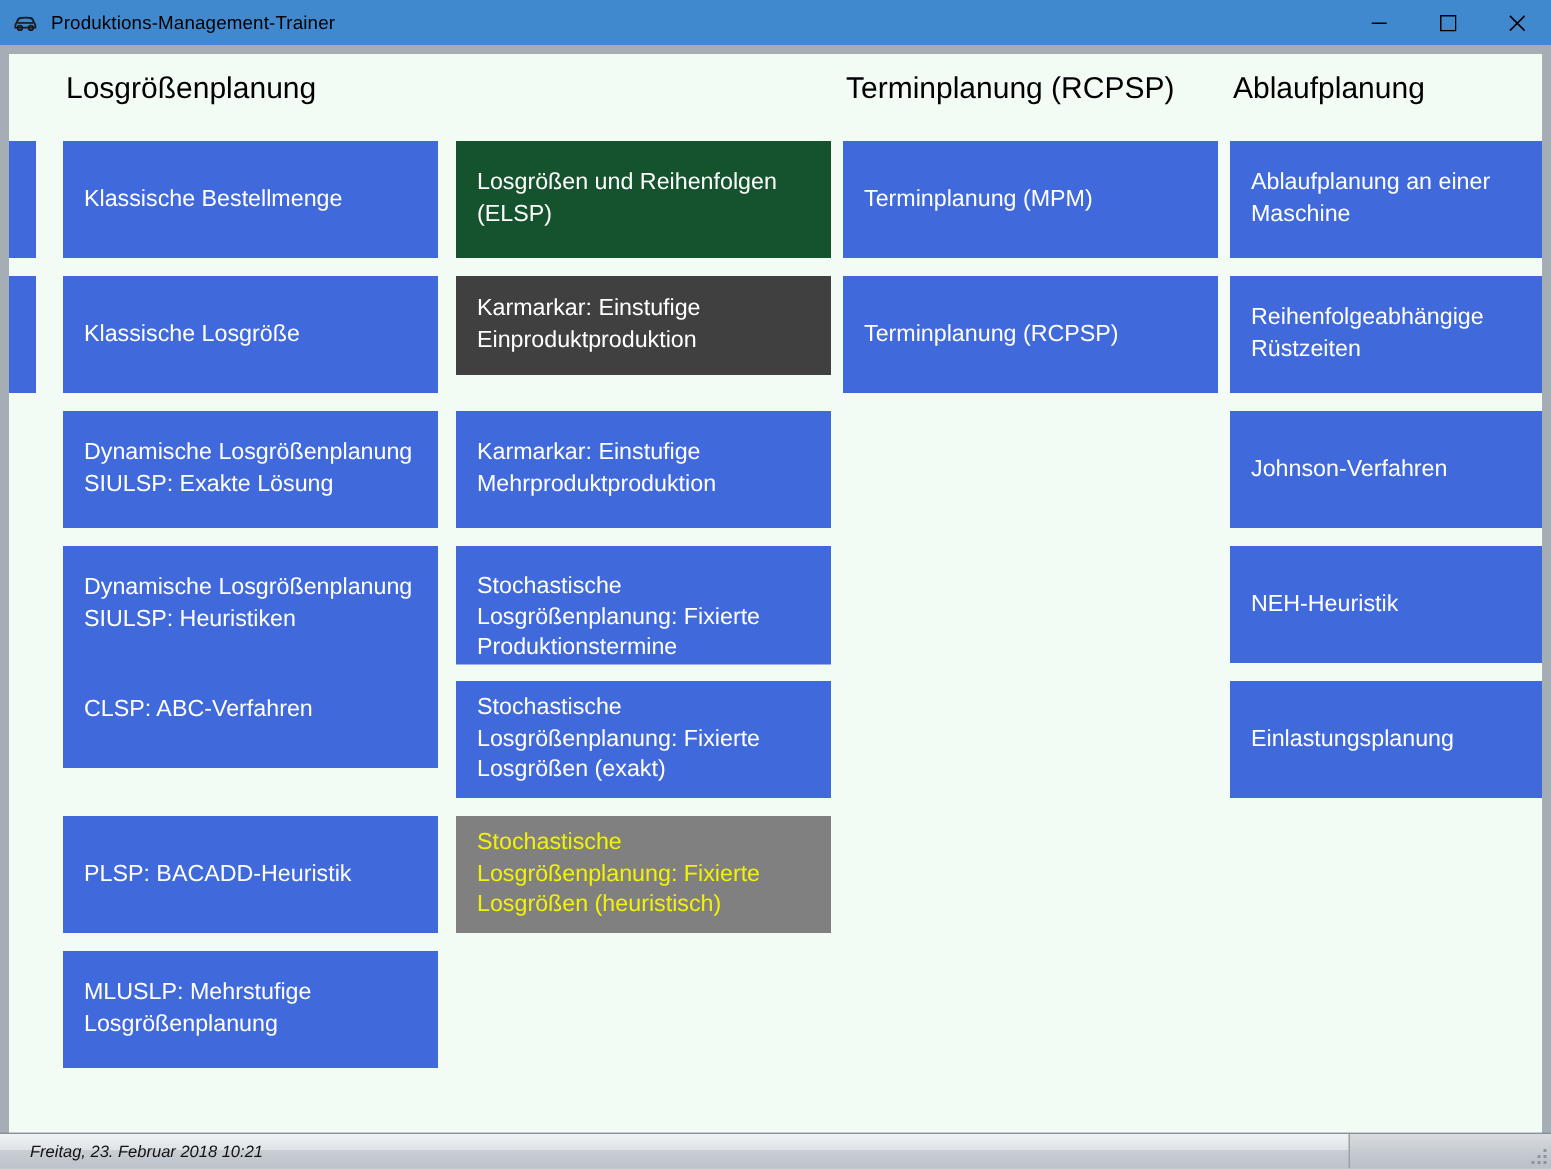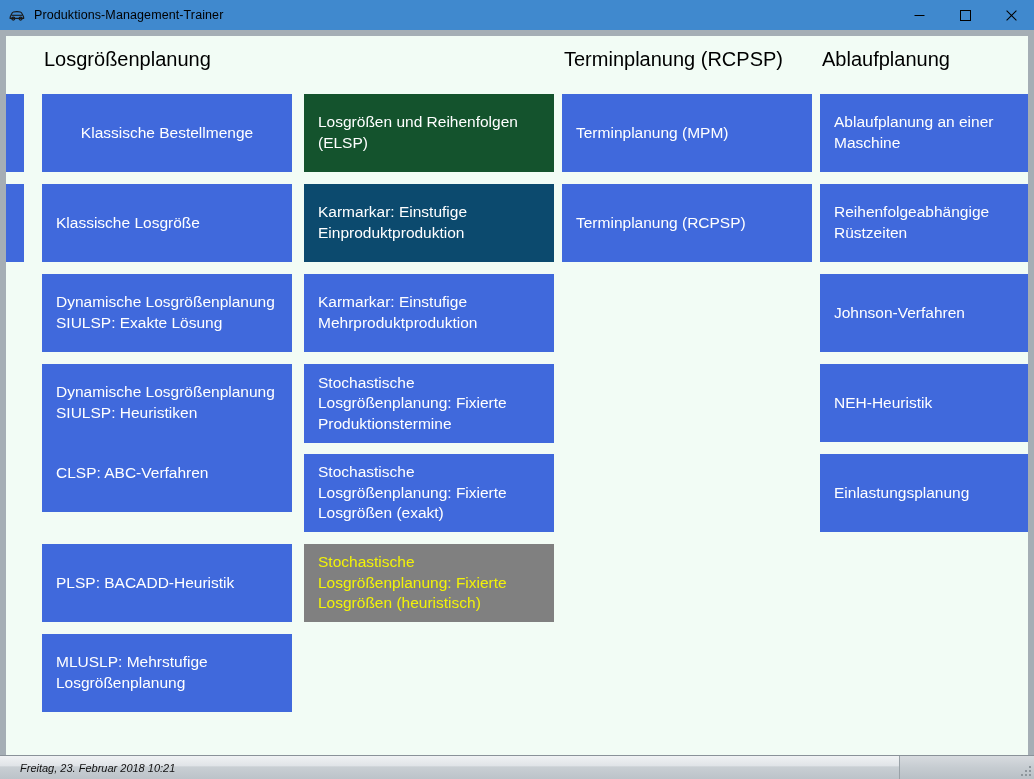--- a/index.html
+++ b/index.html
@@ -191,21 +191,21 @@
                 <span class="tile-label"></span>
               </div>
               <div class="tile" style="top: 102px; height: 78px; background: rgb(64, 105, 220); color: rgb(255, 255, 255);">
                 <span class="tile-label"></span>
               </div>
             </div>
           </div>
           <div class="col" style="left: 276px; width: 250px;">
             <div class="col-header">Losgrößenplanung</div>
             <div class="col-body">
-              <div class="tile" style="top: 12px; height: 78px; background: rgb(64, 105, 220); color: rgb(255, 255, 255); justify-content: center;">
+              <div class="tile" style="top: 12px; height: 78px; background: rgb(64, 105, 220); color: rgb(255, 255, 255);">
                 <span class="tile-label">Klassische Bestellmenge</span>
               </div>
               <div class="tile" style="top: 102px; height: 78px; background: rgb(64, 105, 220); color: rgb(255, 255, 255);">
                 <span class="tile-label">Klassische Losgröße</span>
               </div>
               <div class="tile" style="top: 192px; height: 78px; background: rgb(64, 105, 220); color: rgb(255, 255, 255);">
                 <span class="tile-label">Dynamische Losgrößenplanung SIULSP: Exakte Lösung</span>
               </div>
               <div class="tile" style="top: 282px; height: 78px; background: rgb(64, 105, 220); color: rgb(255, 255, 255);">
                 <span class="tile-label">Dynamische Losgrößenplanung SIULSP: Heuristiken</span>
@@ -220,27 +220,27 @@
                 <span class="tile-label">MLUSLP: Mehrstufige Losgrößenplanung</span>
               </div>
             </div>
           </div>
           <div class="col" style="left: 538px; width: 250px;">
             <div class="col-header"></div>
             <div class="col-body">
               <div class="tile" style="top: 12px; height: 78px; background: #14532d; color: rgb(255, 255, 255);">
                 <span class="tile-label">Losgrößen und Reihenfolgen (ELSP)</span>
               </div>
-              <div class="tile" style="top: 102px; height: 78px; background: #0c4a6e; color: rgb(255, 255, 255);">
+              <div class="tile" style="top: 102px; height: 66px; background: #404040; color: rgb(255, 255, 255);">
                 <span class="tile-label">Karmarkar: Einstufige Einproduktproduktion</span>
               </div>
               <div class="tile" style="top: 192px; height: 78px; background: rgb(64, 105, 220); color: rgb(255, 255, 255);">
                 <span class="tile-label">Karmarkar: Einstufige Mehrproduktproduktion</span>
               </div>
-              <div class="tile" style="top: 282px; height: 79px; background: rgb(64, 105, 220); color: rgb(255, 255, 255);">
+              <div class="tile" style="top: 282px; height: 79px; background: rgb(64, 105, 220); color: rgb(255, 255, 255); align-items: flex-end;">
                 <span class="tile-label">Stochastische Losgrößenplanung: Fixierte Produktionstermine</span>
               </div>
               <div class="tile" style="top: 372px; height: 78px; background: rgb(64, 105, 220); color: rgb(255, 255, 255);">
                 <span class="tile-label">Stochastische Losgrößenplanung: Fixierte Losgrößen (exakt)</span>
               </div>
               <div class="tile selected" style="top: 462px; height: 78px; background: rgb(128, 128, 128); color: rgb(242, 242, 8);">
                 <span class="tile-label">Stochastische Losgrößenplanung: Fixierte Losgrößen (heuristisch)</span>
               </div>
             </div>
           </div>

